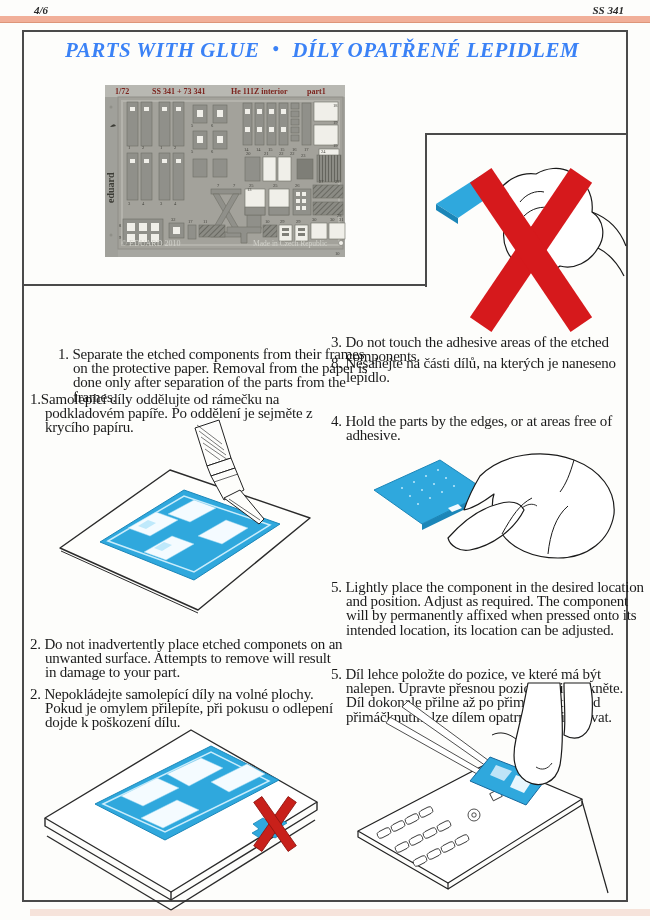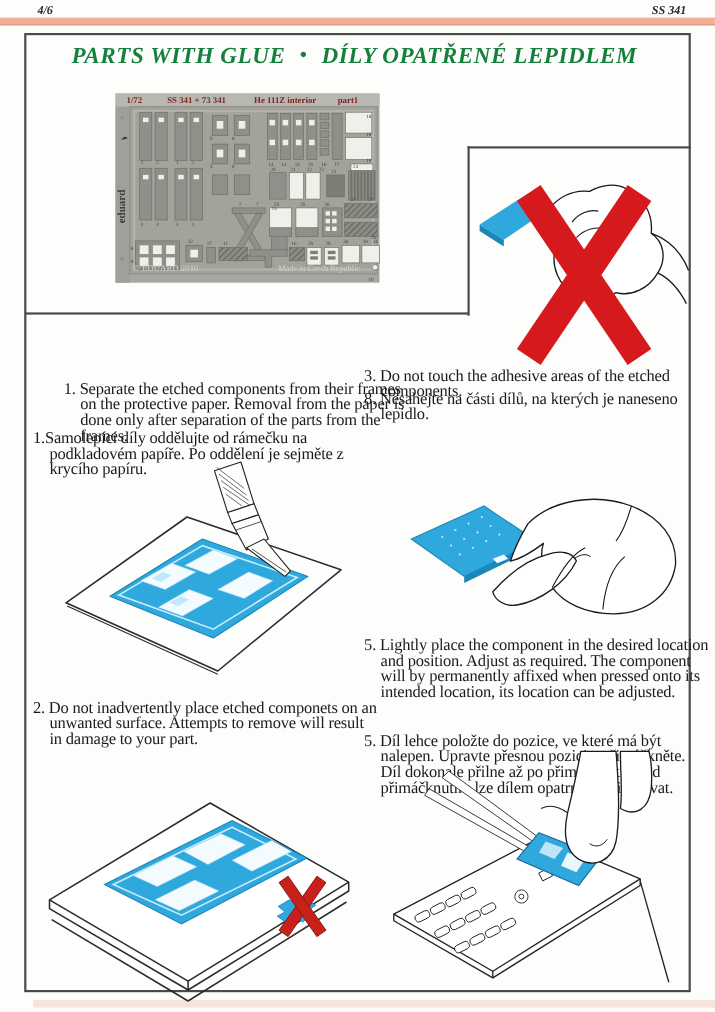--- a/index.html
+++ b/index.html
@@ -3,21 +3,21 @@
 <meta charset="utf-8">
 <style>
   html,body{margin:0;padding:0;background:#e8e8e8;}
   #page{position:relative;width:650px;height:920px;background:#fdfdfb;overflow:hidden;
         font-family:"Liberation Serif","DejaVu Serif",serif;color:#1b1b1b;}
   .hdr{position:absolute;top:4px;font:bold italic 11px "Liberation Serif",serif;font-style:italic;color:#2a2a2a;}
   #accent-top{position:absolute;top:16px;left:0;width:650px;height:6px;background:#f1af99;border-bottom:1px solid #dd9579;}
   #accent-bottom{position:absolute;top:909px;left:30px;width:620px;height:7px;background:#f6e3da;}
   #border-box{position:absolute;left:22px;top:30px;width:602px;height:868px;border:2px solid #4a4a4a;}
   #title{position:absolute;left:22px;top:38px;width:600px;text-align:center;
-         font-weight:bold;font-style:italic;font-size:21px;letter-spacing:.5px;color:#15803d;}
+         font-weight:bold;font-style:italic;font-size:21px;letter-spacing:.5px;color:#3b82f6;}
   #title .sep{margin:0 13px;font-size:18px;position:relative;top:-2px;}
   .para{position:absolute;font-size:15px;line-height:14.2px;letter-spacing:-.2px;
         padding-left:15px;text-indent:-15px;}
   .colL{left:30px;width:298px;}
   .colR{left:331px;width:298px;}
   .line{position:absolute;background:#4a4a4a;}
   #xbox{position:absolute;left:425px;top:133px;width:201px;height:152px;
         border-left:2px solid #4a4a4a;border-top:2px solid #4a4a4a;}
   svg{position:absolute;overflow:visible;}
   svg text{font-family:"Liberation Serif","DejaVu Serif",serif;}
@@ -272,23 +272,25 @@
     <g transform="translate(103,108)" fill="#d6191c">
       <rect x="-13" y="-90" width="26" height="180" transform="rotate(34)"></rect>
       <rect x="-13" y="-90" width="26" height="180" transform="rotate(-34)"></rect>
     </g>
   </svg>
 
   <p class="para colR" style="top:320px;">3. Do not touch the adhesive areas of the etched components.</p>
   <p class="para colR" style="top:341px;">8. Nesahejte na části dílů, na kterých je naneseno lepidlo.</p>
   <p class="para colL" style="top:332px;margin-left:28px;">1. Separate the etched components from their frames on the protective paper. Removal from the paper is done only after separation of the parts from the frames.</p>
   <p class="para colL" style="top:377px;">1.Samolepící díly oddělujte od rámečku na podkladovém papíře. Po oddělení je sejměte z krycího papíru.</p>
+  <p class="para colR" style="top:399px;">4. Hold the parts by the edges, or at areas free of adhesive.</p>
   <p class="para colR" style="top:565px;">5. Lightly place the component in the desired location and position. Adjust as required. The component will by permanently affixed when pressed onto its intended location, its location can be adjusted.</p>
   <p class="para colR" style="top:629px;margin-top:38px;">5. Díl lehce položte do pozice, ve které má být nalepen. Upravte přesnou pozici a přimáčkněte. Díl dokonale přilne až po přimáčknutí, před přimáčknutím lze dílem opatrně manipulovat.</p>
   <p class="para colL" style="top:622px;">2. Do not inadvertently place  etched componets on an unwanted  surface. Attempts  to remove will result in damage to your part.</p>
+  <p class="para colL" style="top:672px;">2. Nepokládejte  samolepící díly na volné plochy. Pokud je  omylem přilepíte, při pokusu o odlepení dojde k poškození  dílu.</p>
 
   <svg style="left:48px;top:420px;" width="280" height="200" viewBox="0 0 280 200">
     <polygon points="12,128 122,50 262,98 150,190" fill="#fefefc" stroke="#2b2b2b" stroke-width="1.4" stroke-linejoin="round"></polygon>
     <path d="M13,131 L150,193" stroke="#2b2b2b" stroke-width="1" fill="none"></path>
     <g>
       <polygon points="52,122 136,70 232,104 146,160" fill="#2fa8dd" stroke="#1b86b8" stroke-linejoin="round"></polygon>
       <polygon points="60,121 136,76 222,105 146,152" fill="none" stroke="#c9ecfb" stroke-width="1.5"></polygon>
       <polygon points="80,108 108,92 130,100 102,116" fill="#f4fbff" stroke="#9fd8f0" stroke-width="0.5"></polygon>
       <polygon points="120,94 146,80 168,88 142,102" fill="#f4fbff" stroke="#9fd8f0" stroke-width="0.5"></polygon>
       <polygon points="96,132 124,116 146,124 118,140" fill="#f4fbff" stroke="#9fd8f0" stroke-width="0.5"></polygon>

